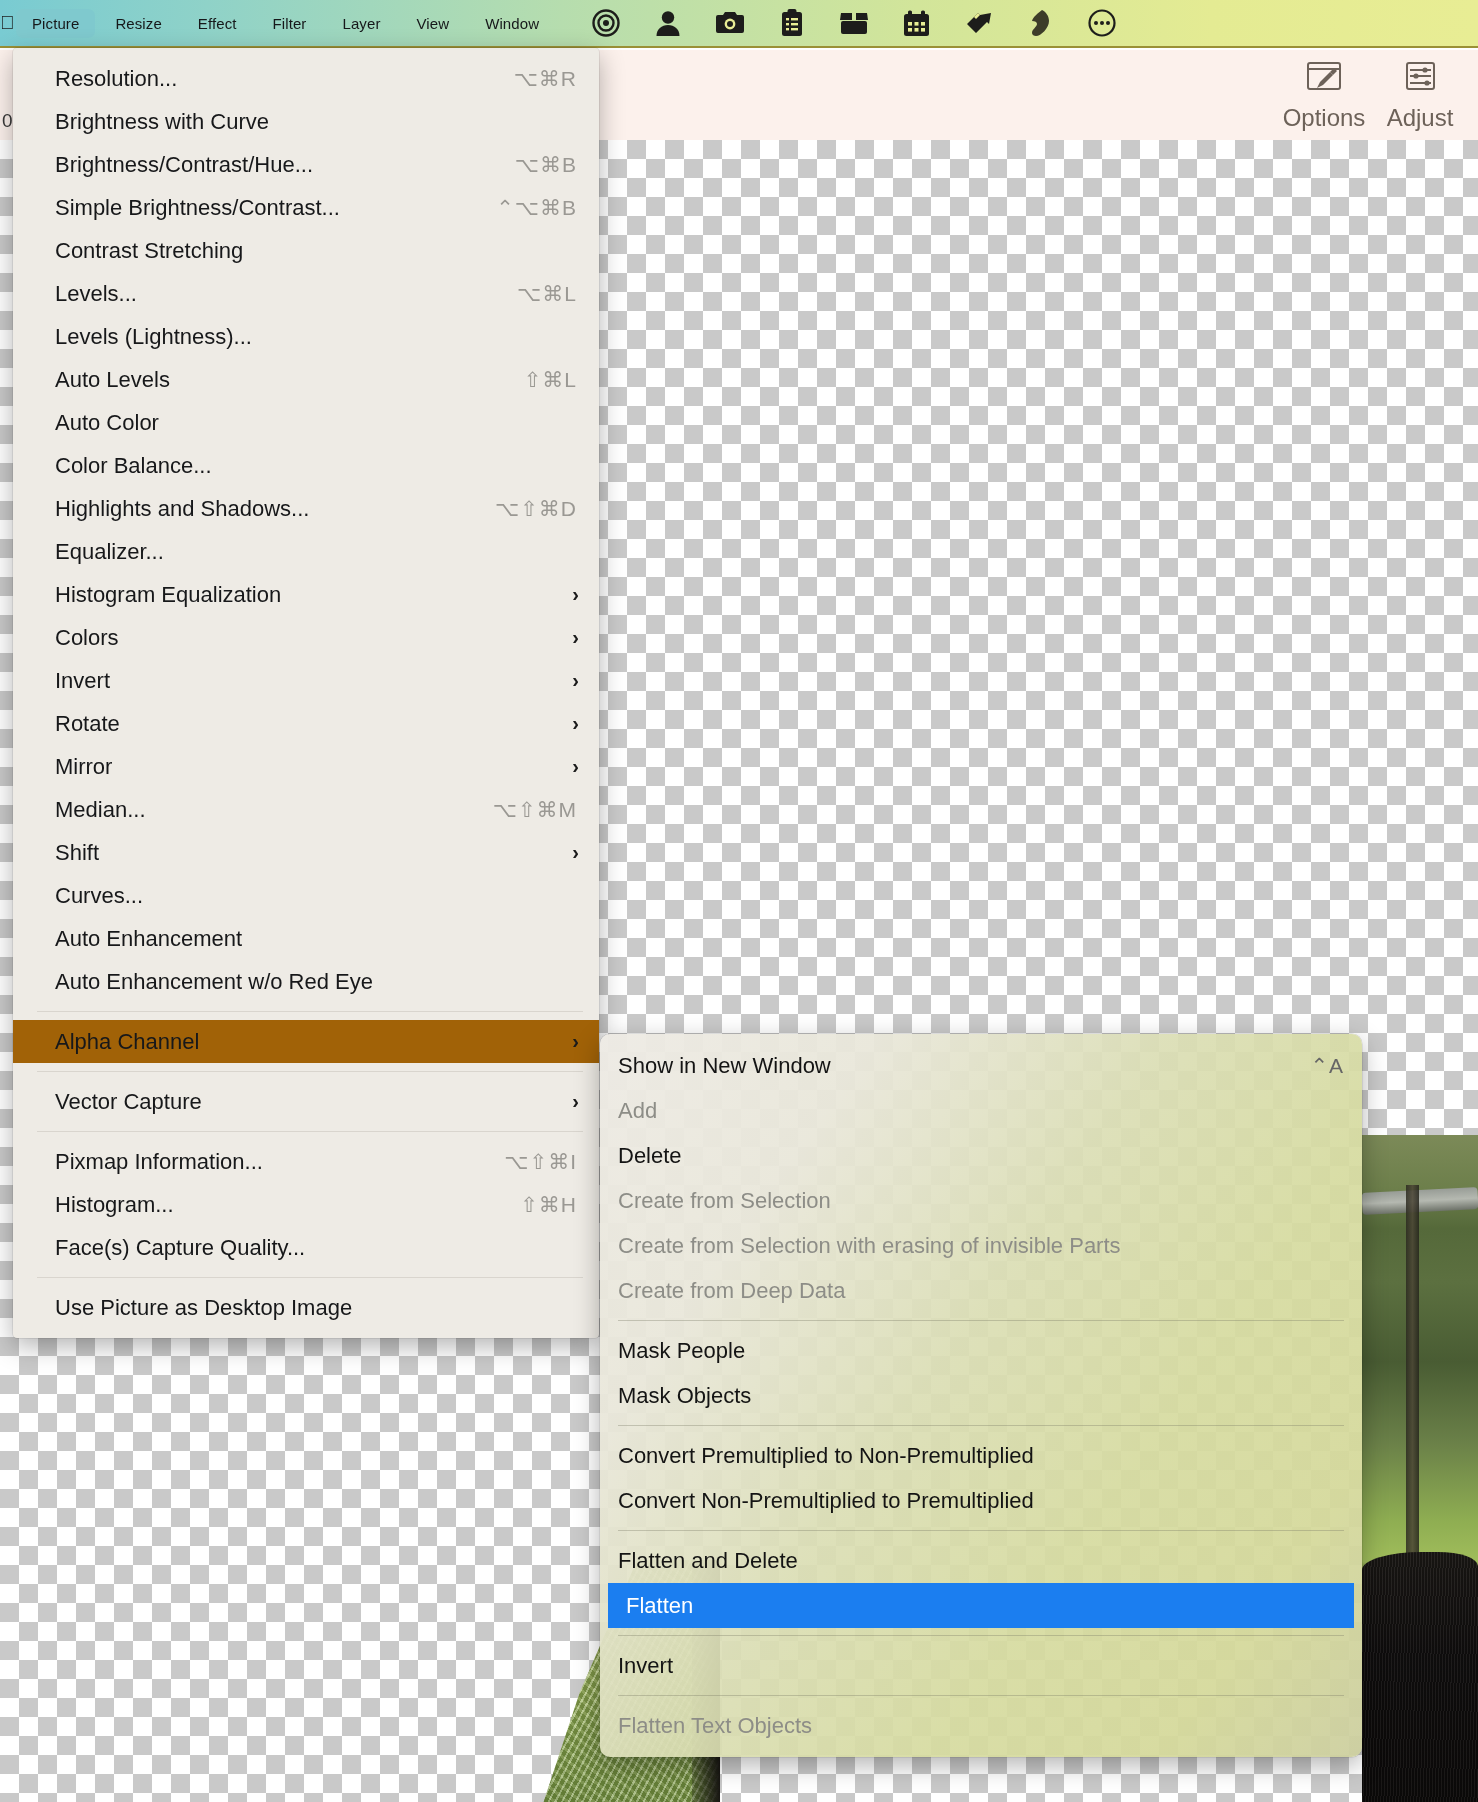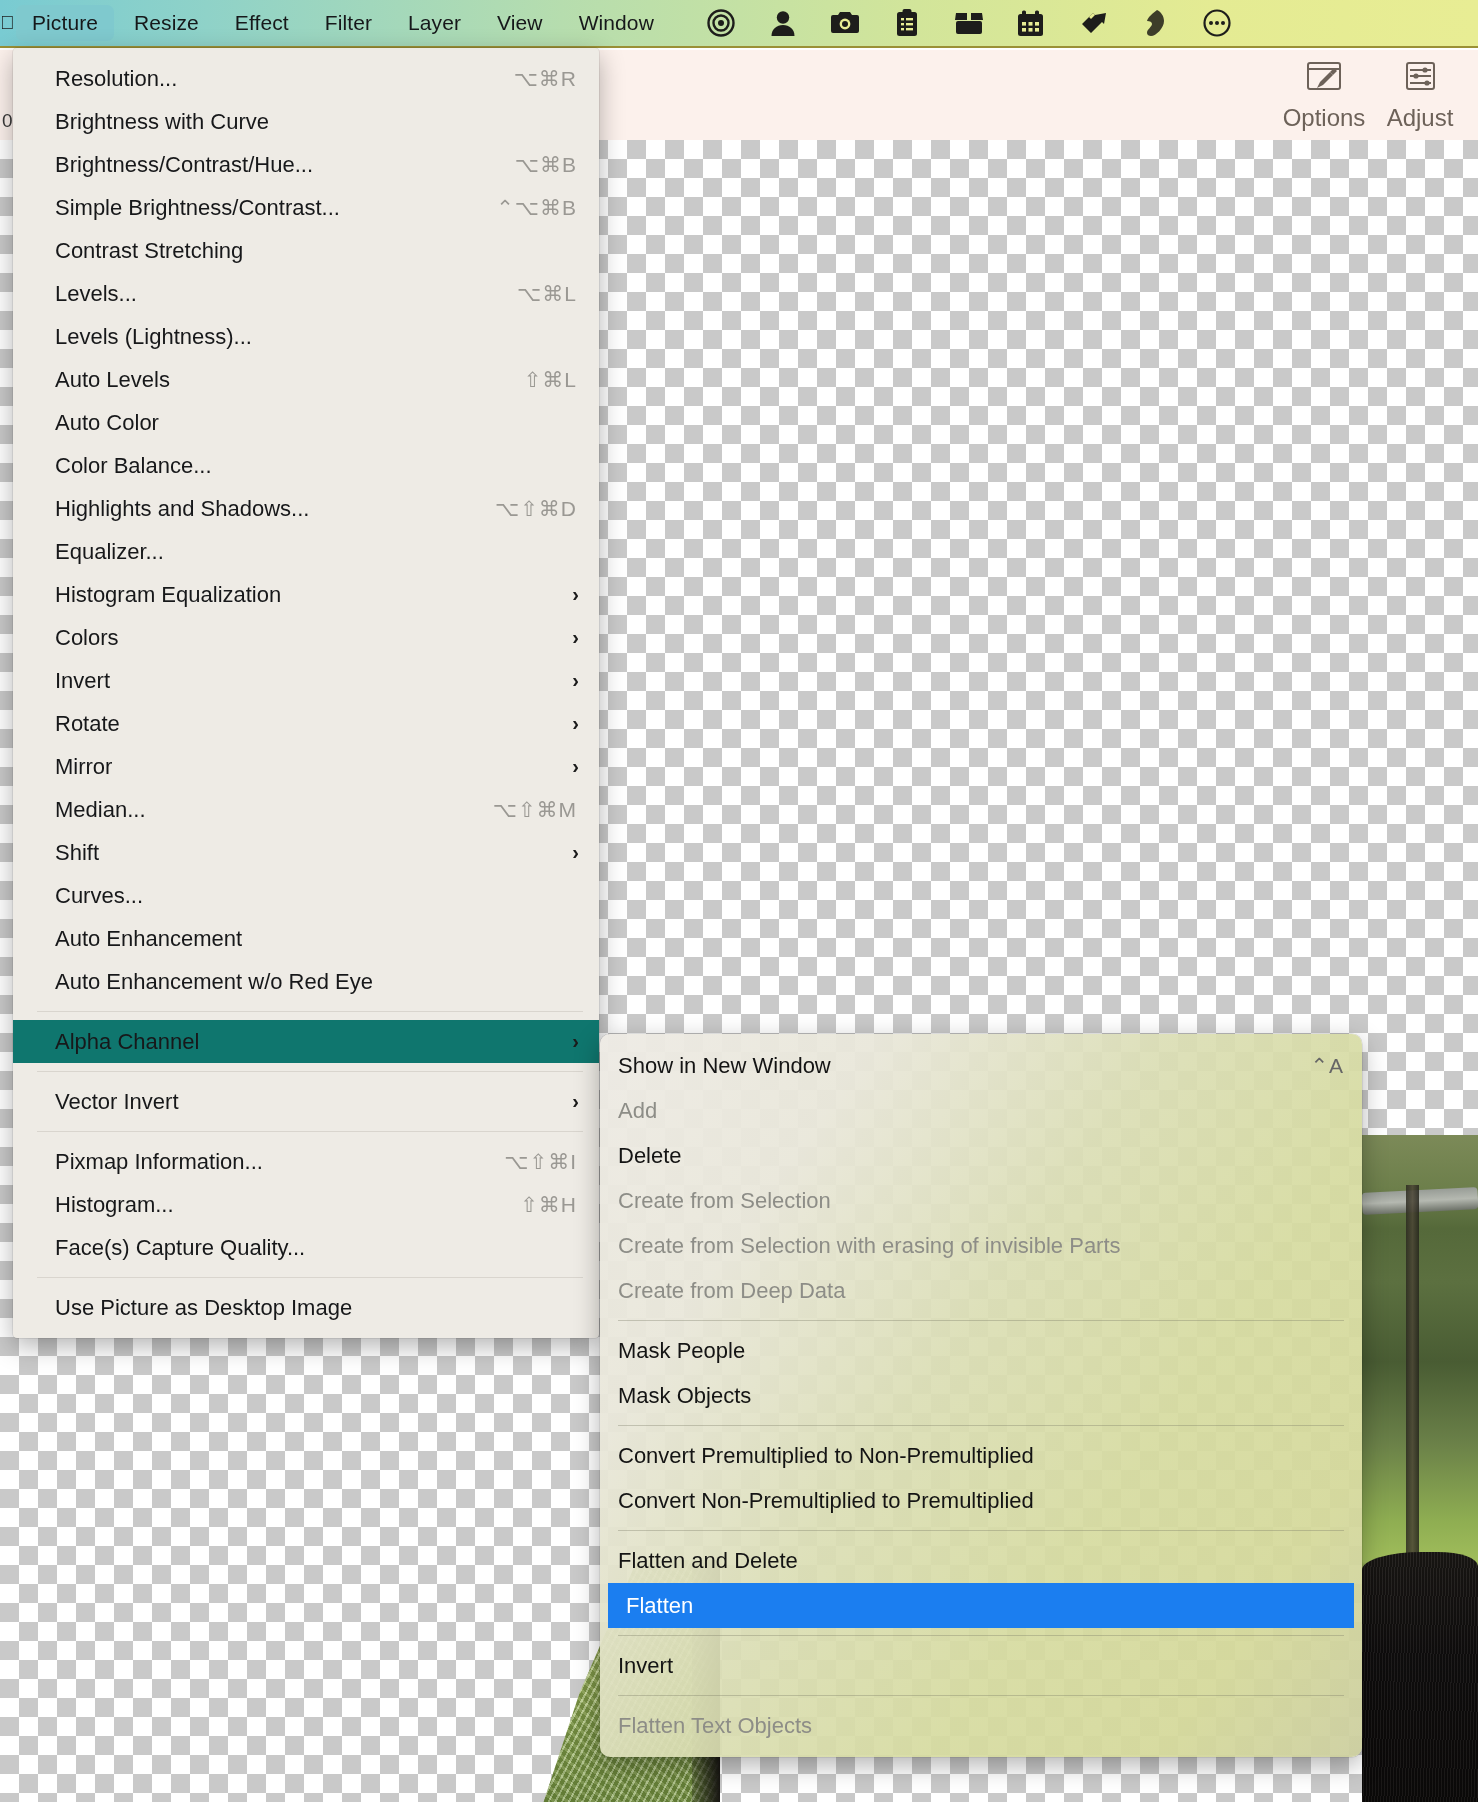--- a/index.html
+++ b/index.html
@@ -82,21 +82,21 @@
     background: linear-gradient(to right, #79cbd2 0%, #8fd2c8 14%, #b6ddae 38%, #d2e59a 62%, #e4eb93 82%, #e8ed94 100%);
     border-bottom: 2px solid #9a9036;
     display: flex; align-items: center;
     overflow: hidden;
   }
   .menubar .apple-stub {
     width: 14px; height: 24px; margin-left: 0px; flex: 0 0 auto;
     color: #1c1c1c; font-size: 19px; line-height: 24px; overflow: hidden;
   }
   .menu-item {
-    font-size: 21px; color: #16181a; padding: 6px 16px; margin: 0 2px;
+    font-size: 15px; color: #16181a; padding: 6px 16px; margin: 0 2px;
     border-radius: 7px; white-space: nowrap; letter-spacing: .1px;
   }
   .menu-item.active { background: #7fc9ce; }
   .menubar-icons { display: flex; align-items: center; margin-left: 18px; }
   .mb-icon {
     width: 42px; height: 34px; display: flex; align-items: center; justify-content: center;
     color: #1d1d1b; margin: 0 10px;
   }
   .mb-icon svg { display: block; }
 
@@ -138,21 +138,21 @@
     font-size: 22px; color: #17181a; white-space: nowrap;
   }
   .mrow .mlabel { flex: 1 1 auto; padding-left: 28px; }
   .mrow .mkey {
     font-size: 21px; color: #9a9893; letter-spacing: 1px; padding-right: 6px;
   }
   .mrow .mchev {
     font-size: 20px; color: #1b1b1b; font-weight: 700; padding-right: 4px;
   }
   .mrow.sel {
-    background: #0f766e;
+    background: #a16207;
   }
   .msep {
     height: 1px; background: #d9d5ce; margin: 8px 16px 8px 24px;
   }
 
   
   .submenu {
     position: absolute; left: 600px; top: 1034px; width: 762px;
     border-radius: 10px;
     box-shadow: 0 8px 26px rgba(0,0,0,.30), 0 0 0 0.5px rgba(0,0,0,.14);
@@ -400,21 +400,21 @@
         <div class="mrow">
           <span class="mlabel">Auto Enhancement w/o Red Eye</span>
         </div>
         <div class="msep"></div>
         <div class="mrow sel">
           <span class="mlabel">Alpha Channel</span>
           <span class="mchev">›</span>
         </div>
         <div class="msep"></div>
         <div class="mrow">
-          <span class="mlabel">Vector Invert</span>
+          <span class="mlabel">Vector Capture</span>
           <span class="mchev">›</span>
         </div>
         <div class="msep"></div>
         <div class="mrow">
           <span class="mlabel">Pixmap Information...</span>
           <span class="mkey">⌥⇧⌘I</span>
         </div>
         <div class="mrow">
           <span class="mlabel">Histogram...</span>
           <span class="mkey">⇧⌘H</span>

